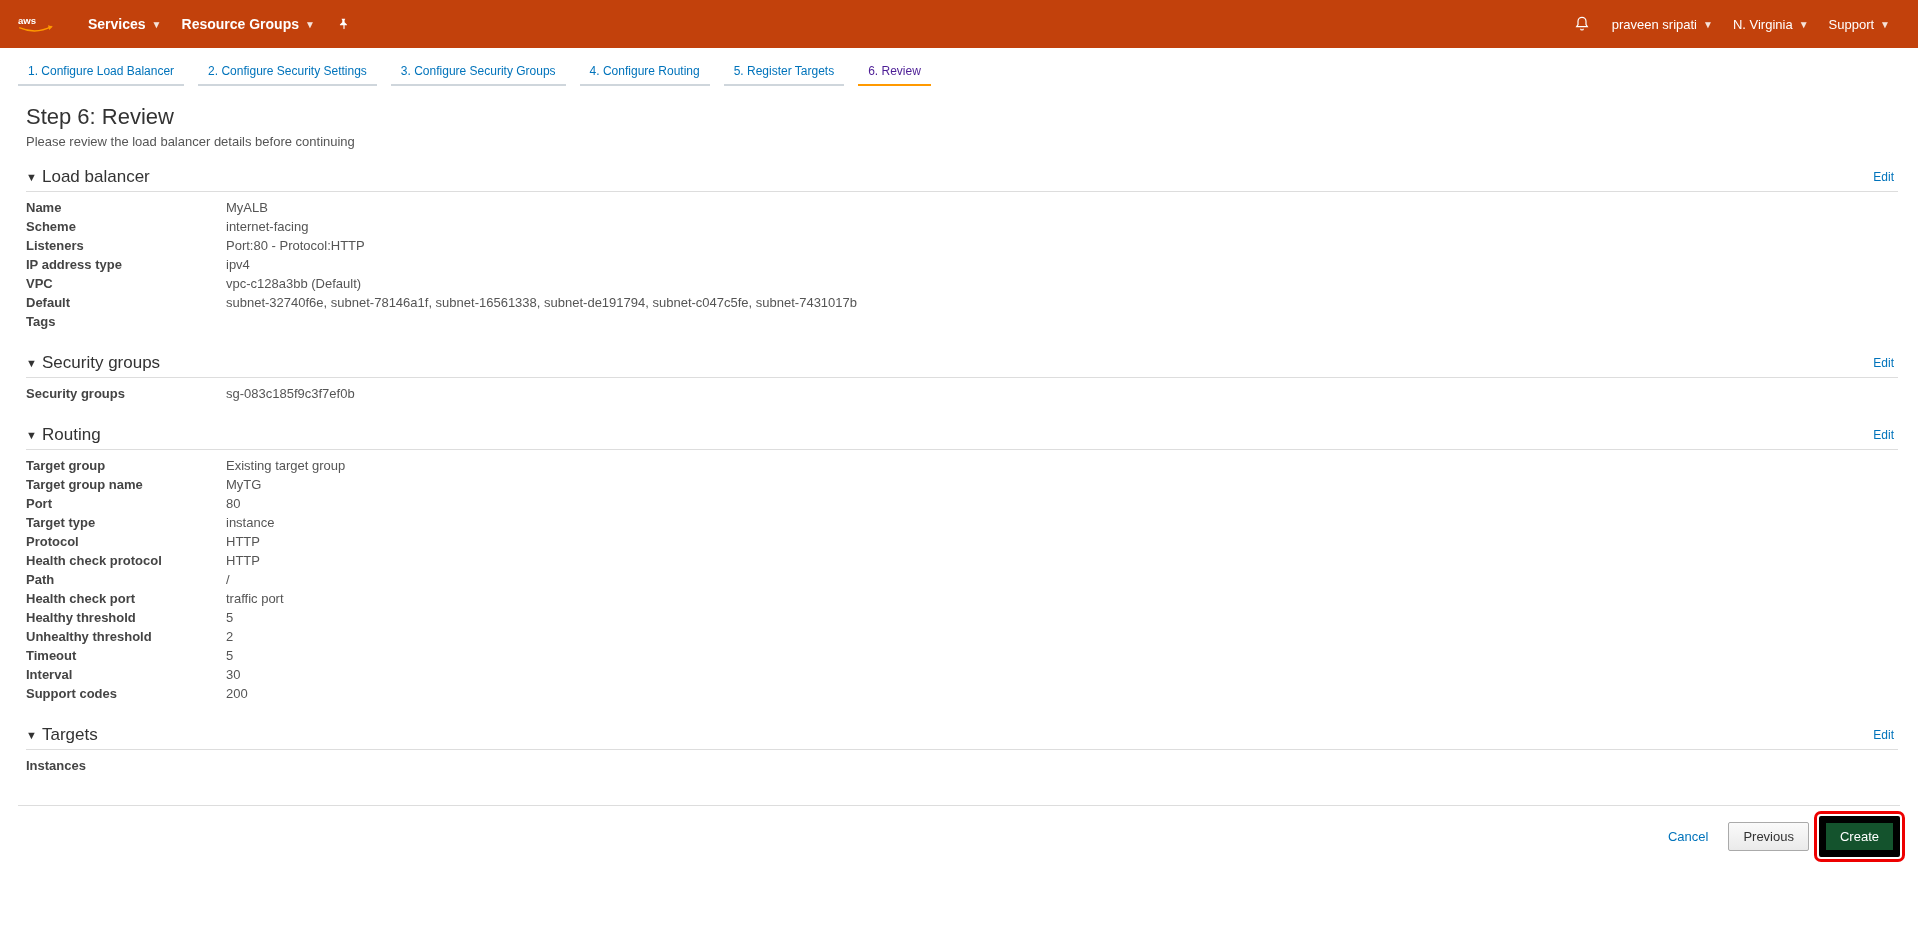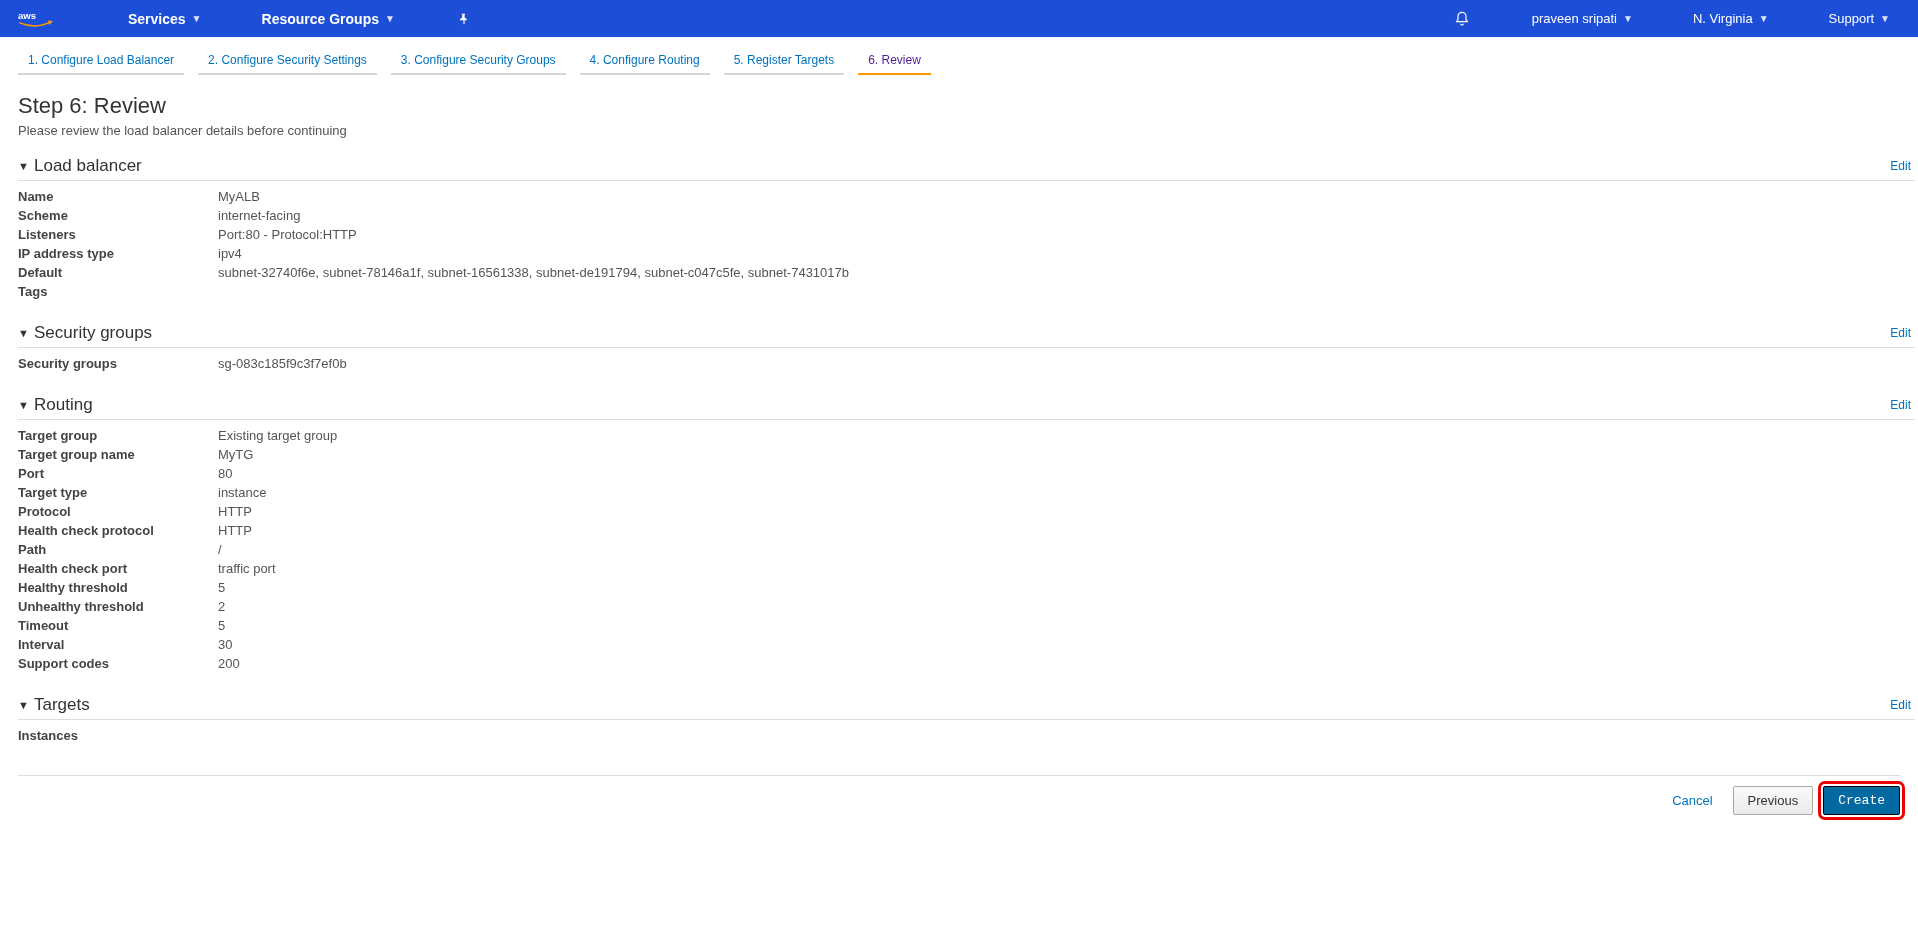--- a/index.html
+++ b/index.html
@@ -1,52 +1,52 @@
 <!DOCTYPE html>
 <html><head>
   <meta charset="utf-8">
   <style>
     * { margin: 0; padding: 0; box-sizing: border-box; }
     body { font-family: "Amazon Ember", "Helvetica Neue", Arial, sans-serif; font-size: 13px; color: #333; background: #fff; }
 
     
-    .topnav { background: #1d4ed8; color: #fff; display: flex; align-items: center; height: 37px; padding: 0 18px; gap: 40px; }
+    .topnav { background: #c2410c; color: #fff; display: flex; align-items: center; height: 48px; padding: 0 18px; }
     .topnav .logo { margin-right: 24px; display: flex; align-items: center; }
     .topnav .menu-item { display: inline-flex; align-items: center; padding: 0 10px; font-size: 14px; font-weight: bold; cursor: pointer; height: 34px; }
     .topnav .menu-item.thin { font-weight: normal; font-size: 13px; }
     .topnav .menu-item .caret { margin-left: 6px; font-size: 10px; opacity: .85; }
     .topnav .spacer { flex: 1; }
     .topnav .icon-btn { padding: 0 12px; display: inline-flex; align-items: center; cursor: pointer; }
 
     
     .wizard { display: flex; gap: 0; margin: 10px 0 0 18px; border-bottom: 0; }
     .wizard .tab { padding: 6px 10px 6px; margin-right: 14px; font-size: 12px; color: #0073bb; border-bottom: 2px solid #cfd6dc; cursor: pointer; }
     .wizard .tab.active { color: #4c1d95; border-bottom: 2px solid #ff9900; }
 
-    .page { padding: 18px 3px 0 18px; }
+    .page { padding: 18px 20px 0 18px; margin-left: 8px; }
     .page h1 { font-size: 22px; font-weight: normal; margin-bottom: 4px; }
     .page .subtitle { font-size: 13px; color: #555; margin-bottom: 14px; }
 
     .section { margin-bottom: 18px; }
     .section-header { display: flex; align-items: center; border-bottom: 1px solid #ddd; padding: 4px 0 4px 0; }
     .section-header .disclosure { width: 16px; font-size: 11px; color: #333; }
     .section-header .title { font-size: 17px; color: #333; flex-shrink: 0; }
     .section-header .flexfill { flex: 1; }
     .section-header .edit-link { color: #0073bb; font-size: 12px; cursor: pointer; padding-right: 4px; }
 
     .kv-list { margin-top: 6px; }
     .kv { display: flex; padding: 2px 0; font-size: 13px; }
     .kv .k { width: 200px; font-weight: bold; color: #444; padding-right: 8px; }
     .kv .v { color: #555; }
 
     
     .footer-bar { border-top: 1px solid #ddd; margin: 30px 18px 0 18px; padding: 10px 0 20px 0; display: flex; justify-content: flex-end; align-items: center; gap: 10px; }
     .lnk-cancel { color: #0073bb; font-size: 13px; cursor: pointer; padding: 6px 10px; }
     .btn { font-size: 13px; padding: 6px 14px; border-radius: 2px; cursor: pointer; border: 1px solid #aaa; background: linear-gradient(#fafafa,#eaeaea); color: #333; }
-    .btn.primary { background: #0369a1; border: 1px solid #000000; color: #fff; font-family: Liberation Mono, monospace; }
+    .btn.primary { background: #14532d; border: 7px solid #000000; color: #fff; }
     .btn.primary.highlighted { outline: 3px solid #e00; outline-offset: 2px; }
   </style>
 </head>
 <body>
 
 <div class="topnav">
   <span class="logo">
     <svg width="36" height="20" viewBox="0 0 60 32">
       <text x="0" y="16" font-size="16" font-weight="bold" fill="#fff" font-family="Arial">aws</text>
       <path d="M2 22 Q30 34 56 20" stroke="#ff9900" stroke-width="2.5" fill="none"></path>
@@ -118,20 +118,24 @@
         </div>
       <div class="kv">
           <span class="k">Listeners</span>
           <span class="v">Port:80 - Protocol:HTTP</span>
         </div>
       <div class="kv">
           <span class="k">IP address type</span>
           <span class="v">ipv4</span>
         </div>
       <div class="kv">
+          <span class="k">VPC</span>
+          <span class="v">vpc-c128a3bb (Default)</span>
+        </div>
+      <div class="kv">
           <span class="k">Default</span>
           <span class="v">subnet-32740f6e, subnet-78146a1f, subnet-16561338, subnet-de191794, subnet-c047c5fe, subnet-7431017b</span>
         </div>
       <div class="kv">
           <span class="k">Tags</span>
           <span class="v"></span>
         </div>
     </div>
   </div>
 

